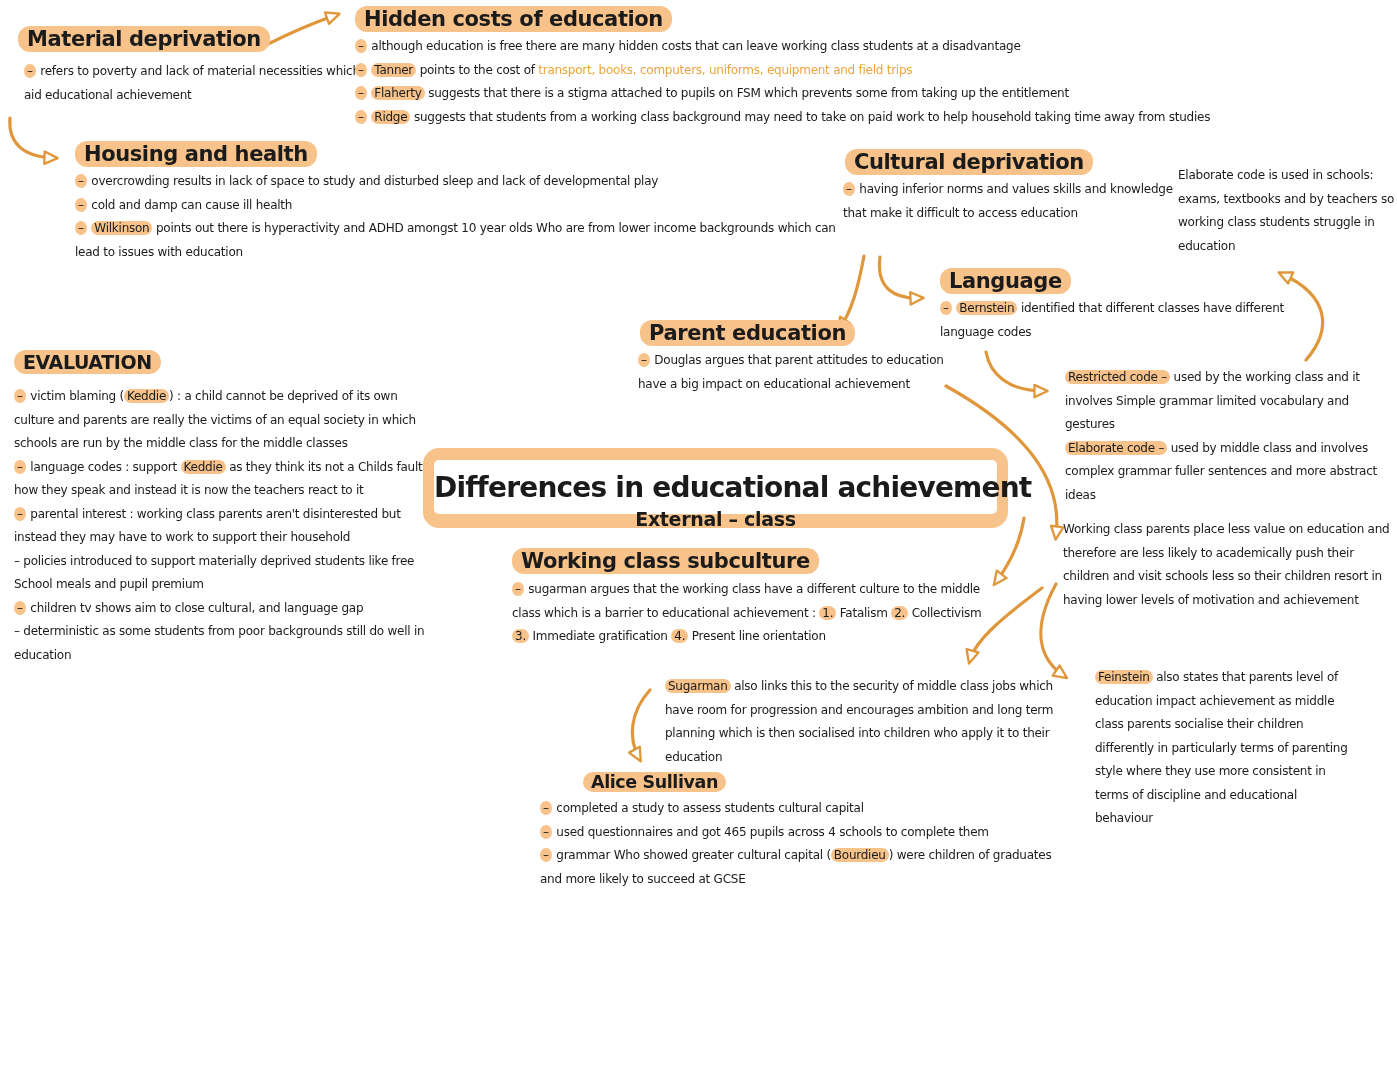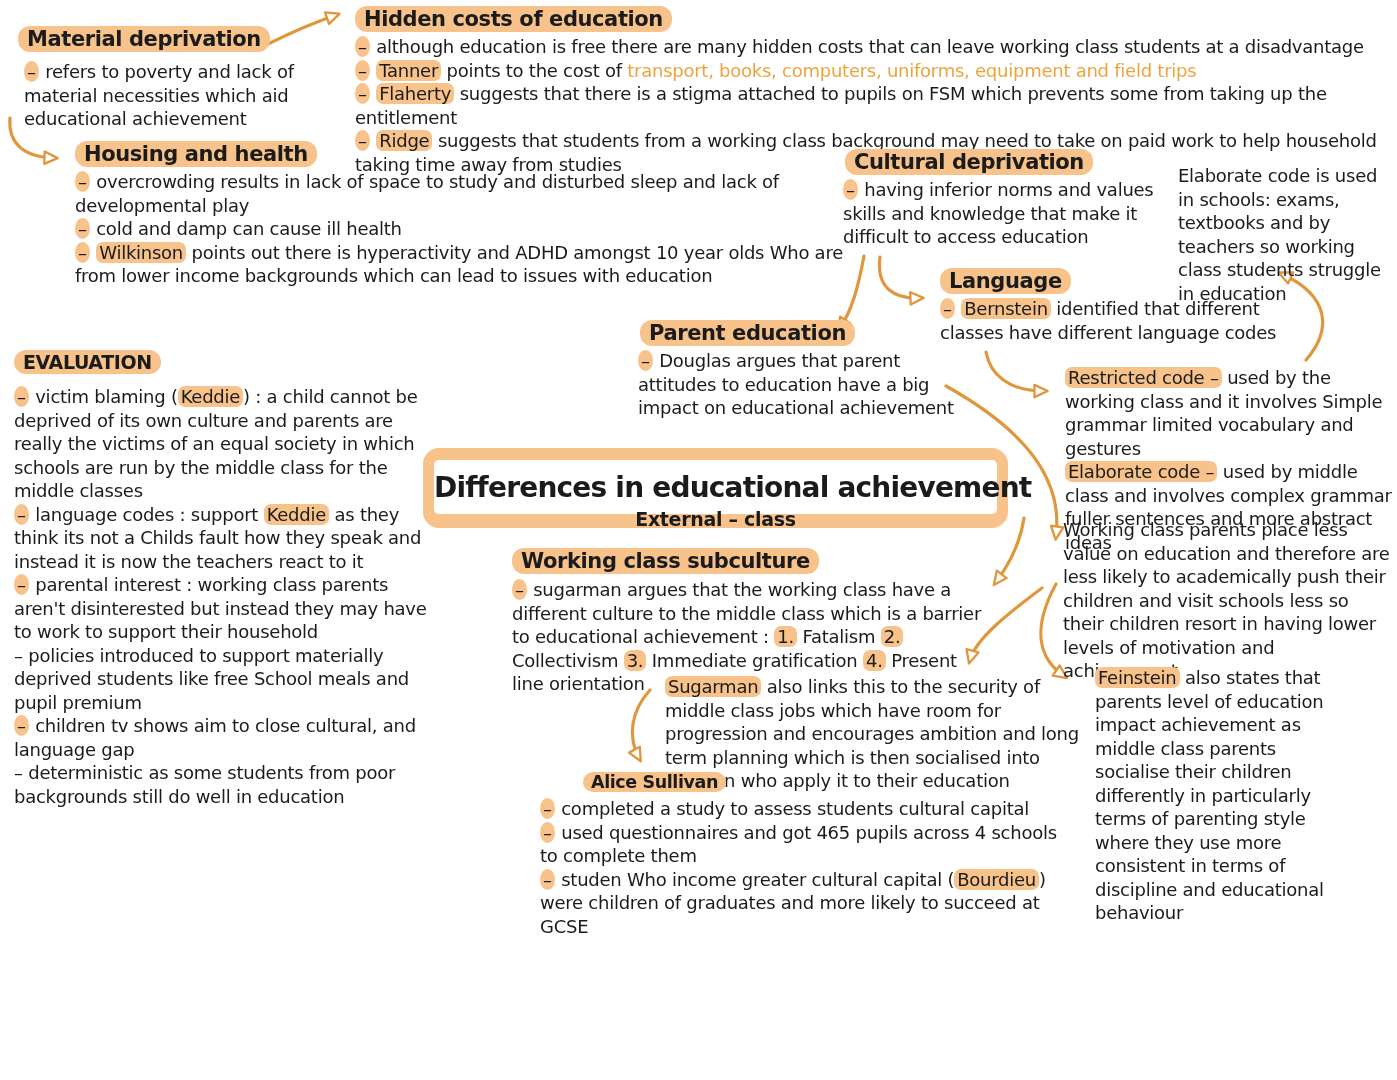--- a/index.html
+++ b/index.html
@@ -10,21 +10,21 @@
   }
   #arrows{position:absolute;left:0;top:0;z-index:1;pointer-events:none;}
   .arrow{stroke:var(--arrow,#E0973B);fill:none;stroke-width:3.2;stroke-linecap:round;}
   .block{position:absolute;z-index:2;}
   .heading{
     display:inline-block;font-weight:bold;font-size:21px;letter-spacing:-0.4px;
     background:var(--hl,#F7C38B);border-radius:12px;padding:1px 9px;white-space:nowrap;
   }
   .heading.big{font-size:19px;}
   .heading.small{font-size:17.5px;padding:0 8px;}
-  .para{font-size:18px;line-height:23.5px;letter-spacing:-0.25px;margin:0;}
+  .para{font-size:12px;line-height:23.5px;letter-spacing:-0.25px;margin:0;}
   .hl{background:var(--hl,#F7C38B);border-radius:7px;padding:0 3px;}
   .dhl{background:var(--hl,#F7C38B);border-radius:50%;padding:0 3px;margin-right:1px;}
   .otext{color:var(--otext,#EDA43C);}
   
   .b-matdep-h{left:18px;top:26px;}
   .b-matdep{left:14px;top:60px;width:338px;margin-left:10px;}
   .b-hidden-h{left:355px;top:6px;}
   .b-hidden{left:355px;top:35px;width:1042px;}
   .b-housing-h{left:75px;top:141px;}
   .b-housing{left:75px;top:170px;width:770px;}
@@ -147,18 +147,18 @@
   </div>
 
 <div class="block b-sugar">
     <div class="para"><span class="hl">Sugarman</span><span> also links this to the security of middle class jobs which have room for progression and encourages ambition and long term planning which is then socialised into children who apply it to their education</span></div>
   </div>
 
 <div class="block b-alice-h"><span class="heading small">Alice Sullivan</span></div>
 <div class="block b-alice">
     <div class="para"><span class="dhl">–</span><span> completed a study to assess students cultural capital</span></div>
     <div class="para"><span class="dhl">–</span><span> used questionnaires and got 465 pupils across 4 schools to complete them</span></div>
-    <div class="para"><span class="dhl">–</span><span> studen Who income greater cultural capital (</span><span class="hl">Bourdieu</span><span>) were children of graduates and more likely to succeed at GCSE</span></div>
+    <div class="para"><span class="dhl">–</span><span> grammar Who showed greater cultural capital (</span><span class="hl">Bourdieu</span><span>) were children of graduates and more likely to succeed at GCSE</span></div>
   </div>
 
 <div class="block b-fein">
     <div class="para"><span class="hl">Feinstein</span><span> also states that parents level of education impact achievement as middle class parents socialise their children differently in particularly terms of parenting style where they use more consistent in terms of discipline and educational behaviour</span></div>
   </div>
 
 </body></html>

